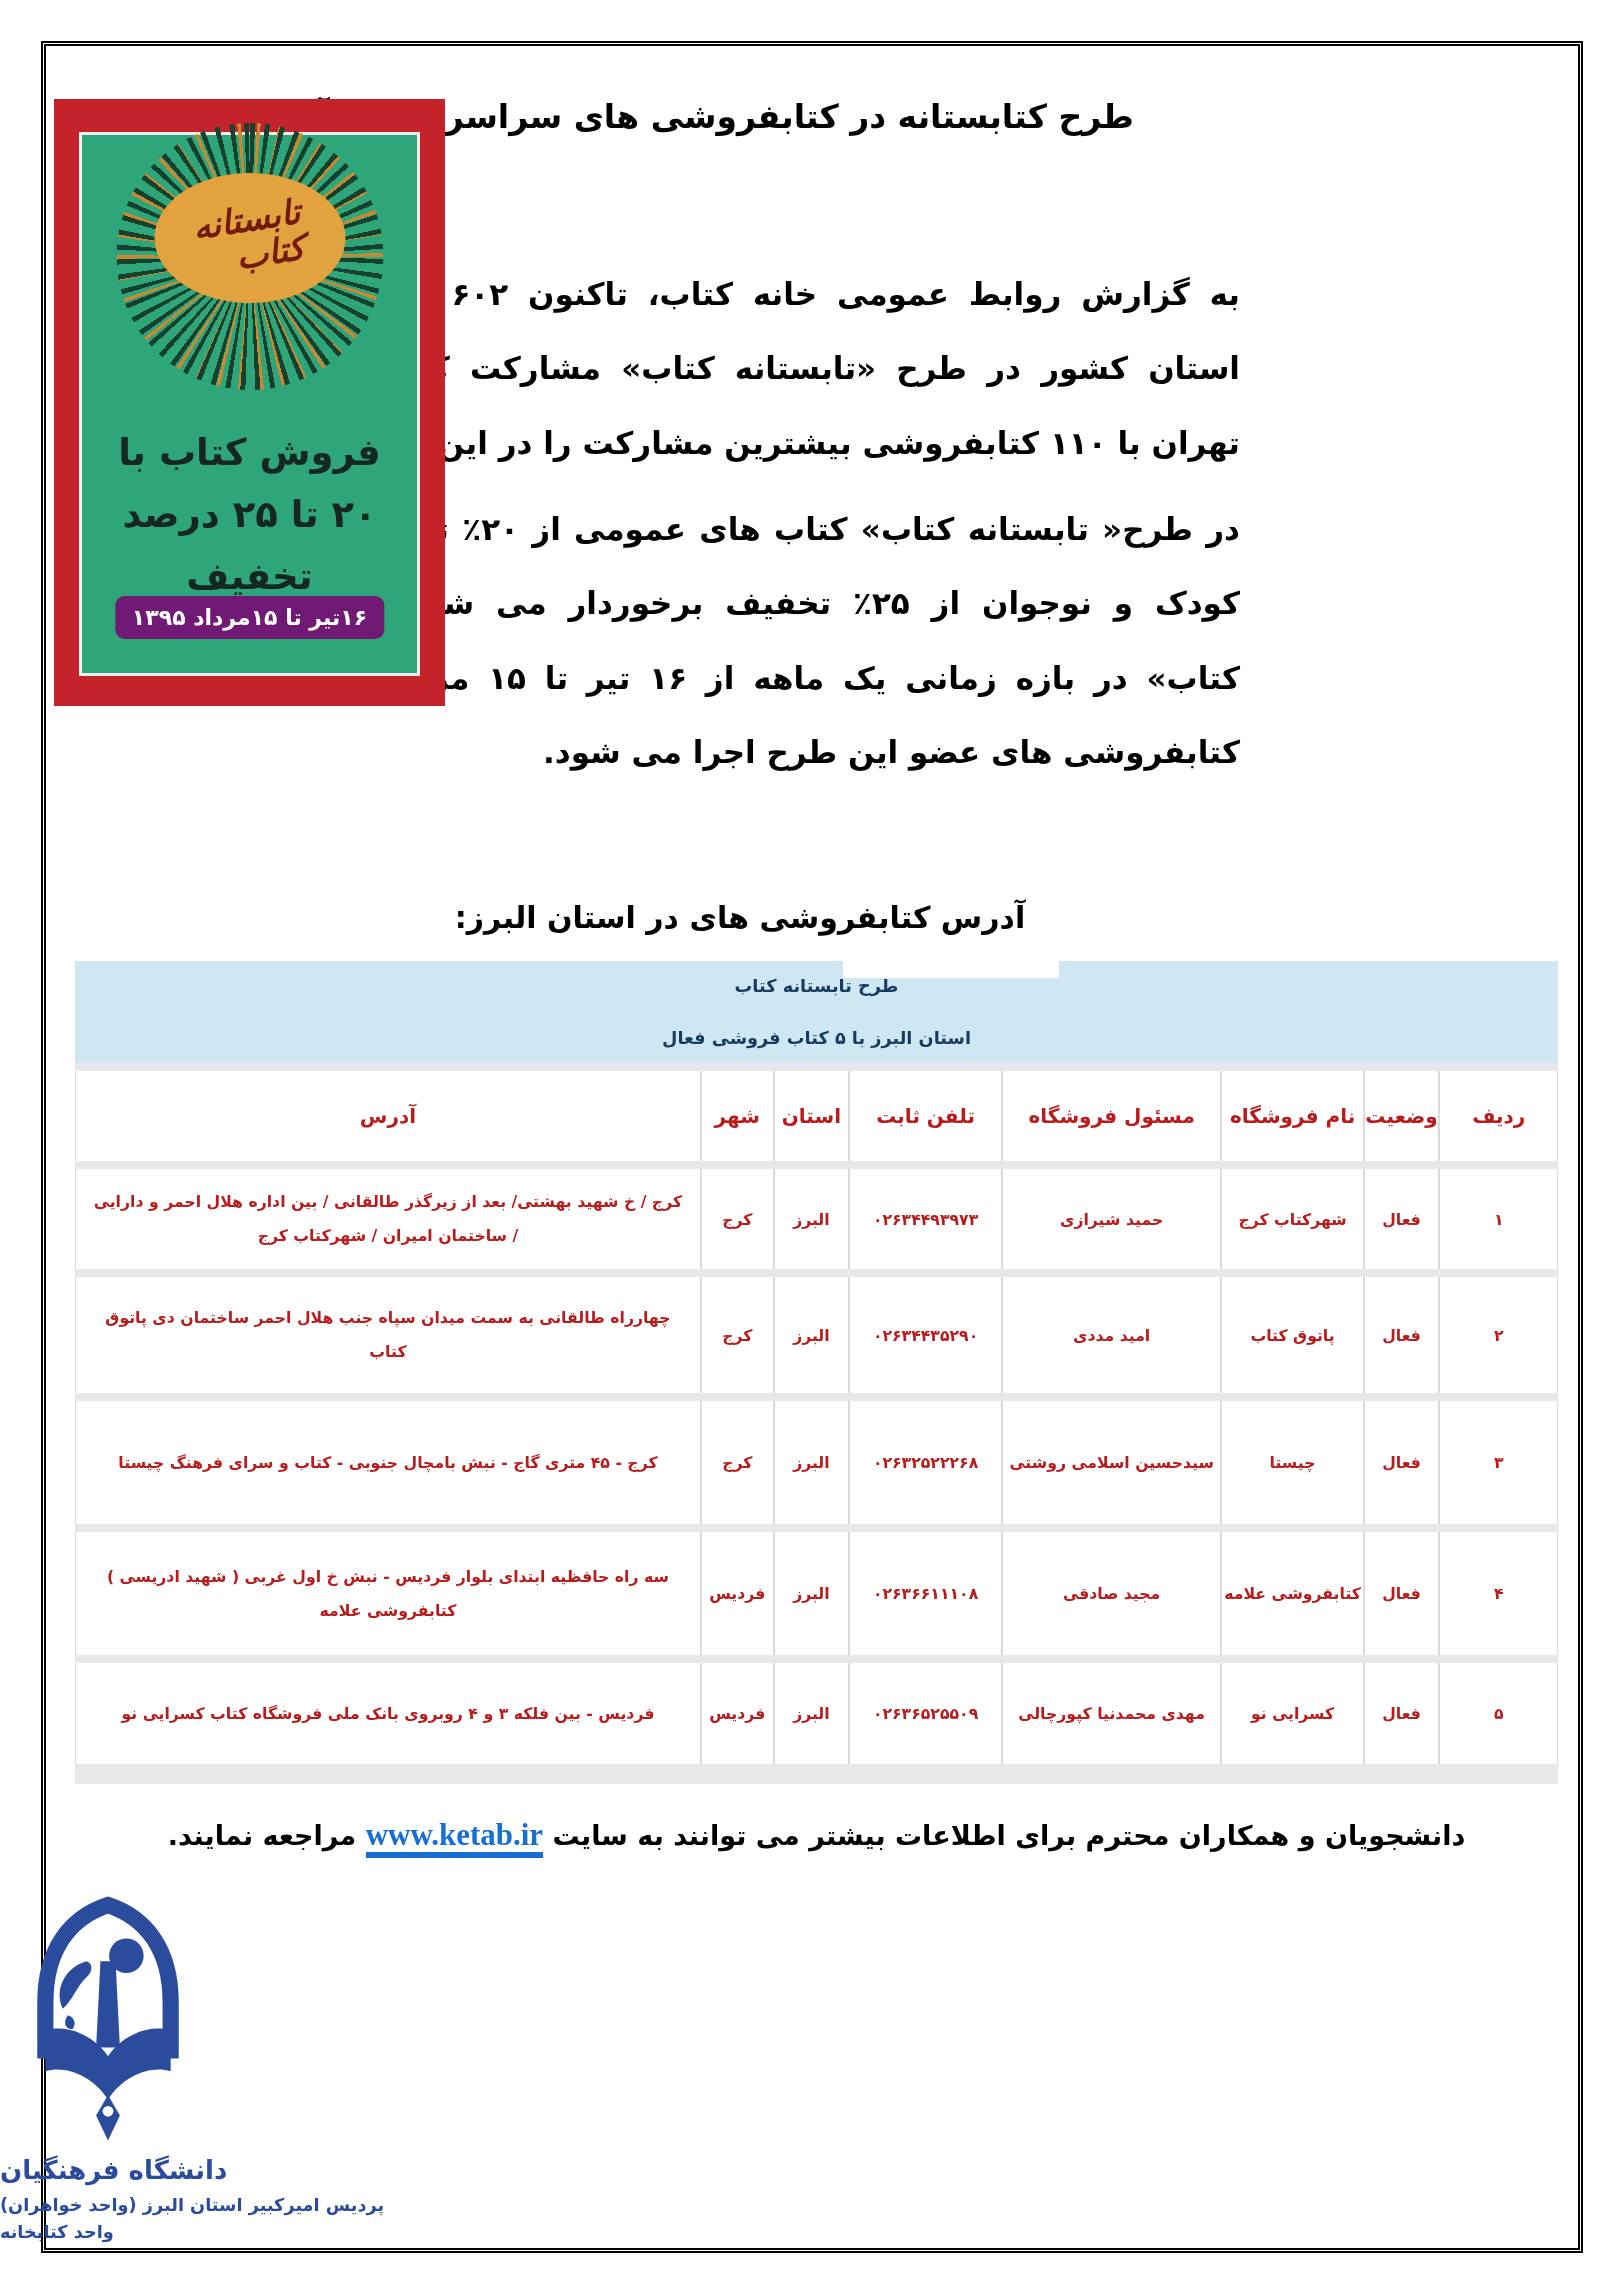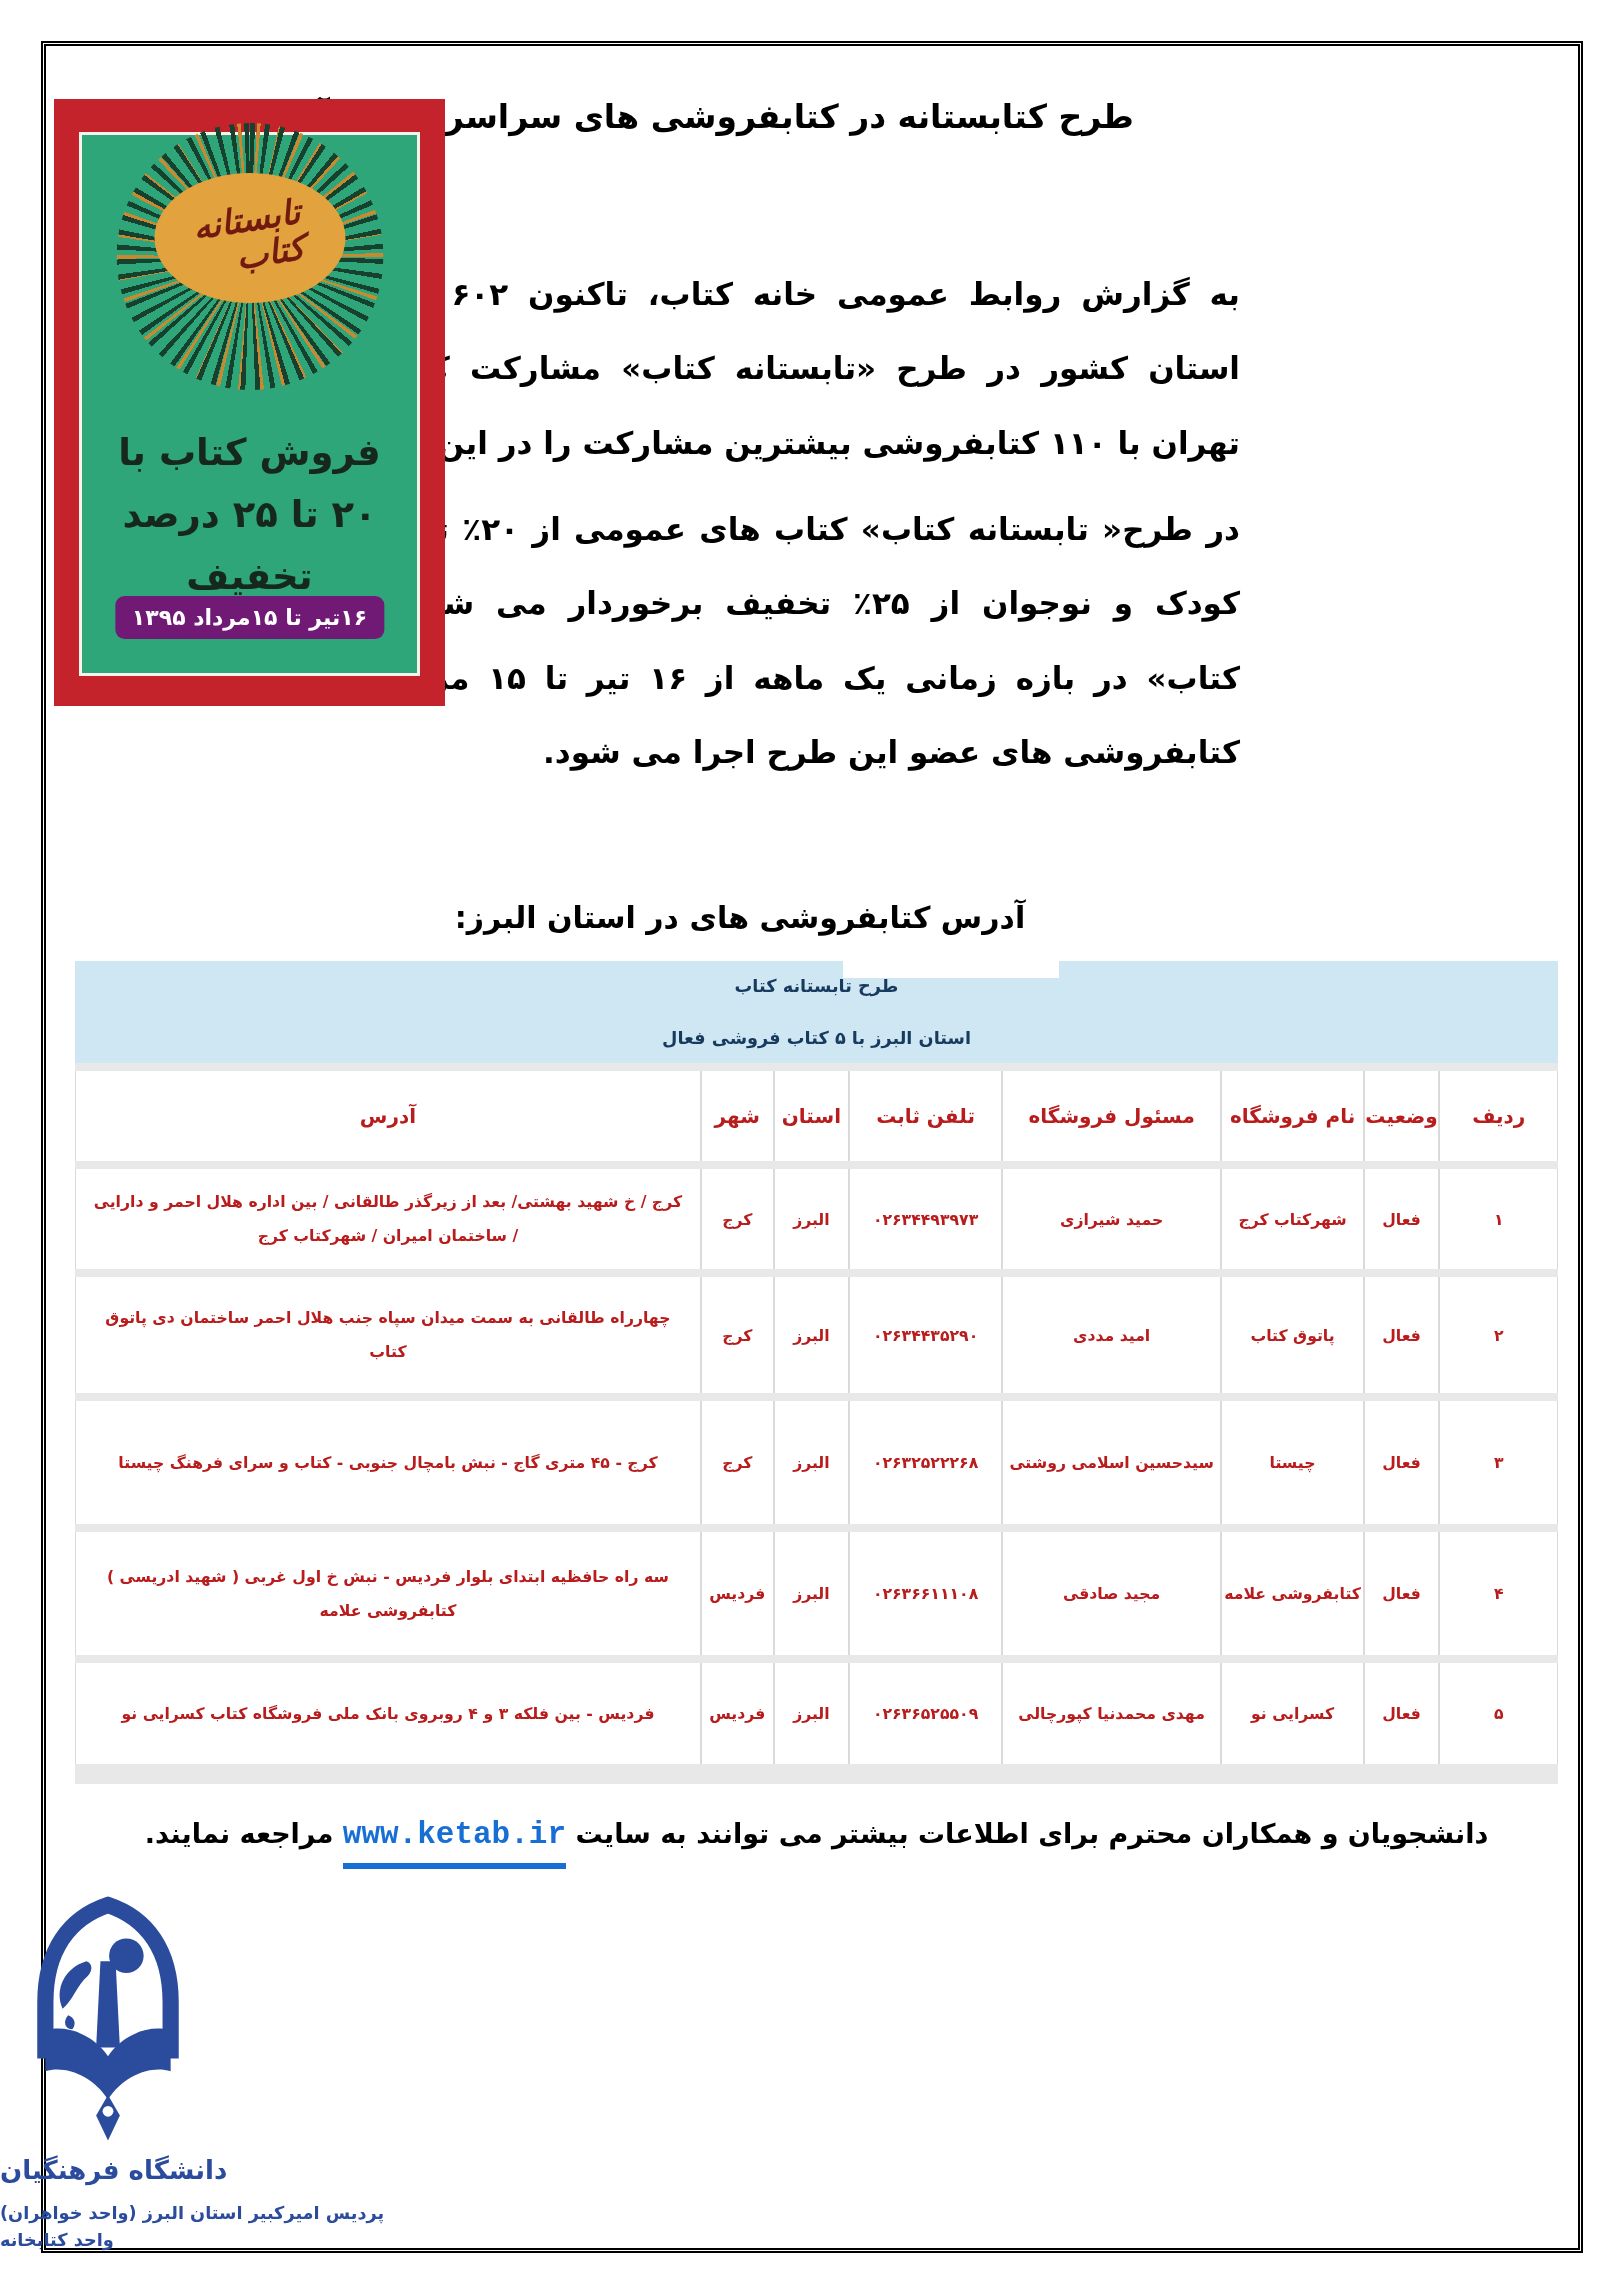--- a/index.html
+++ b/index.html
@@ -54,28 +54,28 @@
   table.book-table th { height:90px; font-size:20px; }
   table.book-table td { font-size:15.7px; }
   td.addr { font-size:15px; line-height:2.15; padding:0 17px; }
   td.phone { letter-spacing:2px; }
   tr.r1 td { height:100px; } tr.r2 td { height:116px; } tr.r3 td { height:123px; }
   tr.r4 td { height:123px; } tr.r5 td { height:101px; }
 
   
   .footer-line { position:absolute; top:1818px; right:65px; width:1483px; text-align:center;
     font-size:27px; font-weight:900; color:#000; direction:rtl; }
-  .footer-link { color:#176fd4; font-family:Liberation Mono, monospace; font-size:31px;
-    border-bottom:6.5px solid #176fd4; padding-bottom:11px; text-decoration:none; display:inline-block; line-height:1.1; }
+  .footer-link { color:#176fd4; font-family:Liberation Serif, serif; font-size:31px;
+    border-bottom:6.5px solid #176fd4; padding-bottom:0; text-decoration:none; display:inline-block; line-height:1.1; }
 
   
   .logo-block { position:absolute; top:1886px; left:0; width:1623px; text-align:left; direction:rtl; }
   .logo-art { width:216px; height:267px; }
   .logo-university { font-size:26px; font-weight:900; color:#2b4b9c; margin-top:0px; }
-  .logo-campus { font-size:17.7px; font-weight:bold; color:#2b4b9c; margin-top:18px; }
+  .logo-campus { font-size:17.7px; font-weight:bold; color:#2b4b9c; margin-top:10px; }
   .logo-unit { font-size:17.7px; font-weight:bold; color:#2b4b9c; margin-top:6.5px; }
 </style>
 </head>
 <body>
 
 <div class="page">
   <div class="page-border"></div>
 
   <div class="doc-title">طرح کتابستانه در کتابفروشی های سراسر کشور آغاز شد</div>
 

